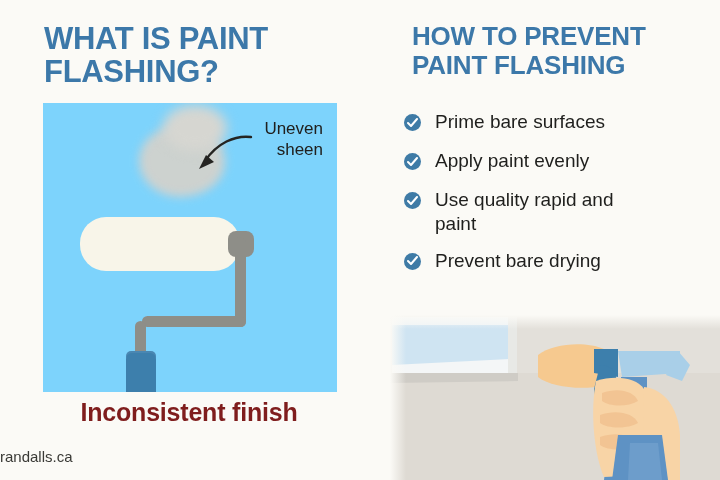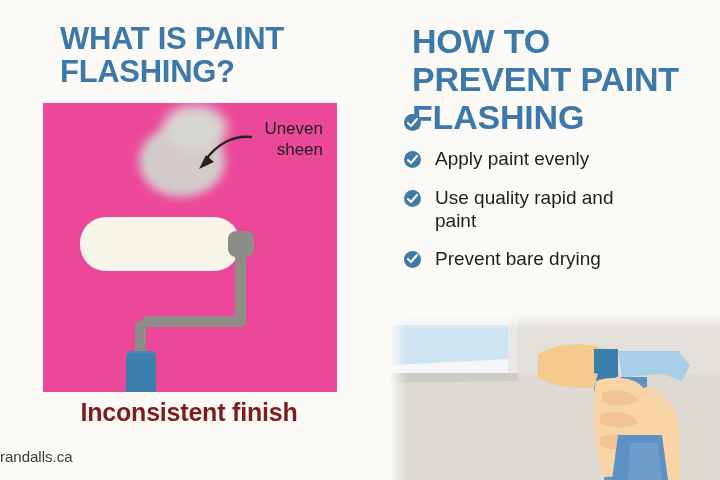--- a/index.html
+++ b/index.html
@@ -30,28 +30,27 @@
   .title-left {
     position: absolute;
     left: 44px; top: 22px;
     width: 320px;
     color: #3c78a9;
     font-size: 31px;
     font-weight: bold;
     line-height: 1.08;
     letter-spacing: -0.3px;
     text-transform: uppercase;
-    margin-left: 16px;
   }
 
   .roller-box {
     position: absolute;
     left: 43px; top: 103px;
     width: 294px; height: 289px;
-    background: #ec4899;
+    background: #7dd3fc;
     overflow: hidden;
   }
   .sheen-patch {
     position: absolute;
     left: 96px; top: 22px;
     width: 86px; height: 72px;
     background: #d2d2cd;
     border-radius: 50% 46% 52% 48% / 50% 50% 48% 50%;
     filter: blur(5px);
     opacity: .95;
@@ -153,21 +152,21 @@
   .panel-right {
     position: absolute;
     left: 378px; top: 0;
     width: 342px; height: 480px;
   }
   .title-right {
     position: absolute;
     left: 34px; top: 22px;
     width: 300px;
     color: #3c78a9;
-    font-size: 34px;
+    font-size: 26px;
     font-weight: bold;
     line-height: 1.12;
     letter-spacing: -0.2px;
     text-transform: uppercase;
   }
 
   .bullet-list {
     position: absolute;
     left: 26px; top: 110px;
     width: 310px;
@@ -247,20 +246,21 @@
     <div class="title-right">HOW TO PREVENT PAINT FLASHING</div>
 
     <div class="bullet-list">
 
       <div class="bullet-item">
         <span class="check-icon">
           <svg viewBox="0 0 11 10">
               <path d="M1 5 L4 8 L10 1" stroke="#ffffff" stroke-width="2" fill="none" stroke-linecap="round" stroke-linejoin="round"></path>
             </svg>
         </span>
+        <span class="bullet-text">Prime bare surfaces</span>
       </div>
 
       <div class="bullet-item">
         <span class="check-icon">
           <svg viewBox="0 0 11 10">
               <path d="M1 5 L4 8 L10 1" stroke="#ffffff" stroke-width="2" fill="none" stroke-linecap="round" stroke-linejoin="round"></path>
             </svg>
         </span>
         <span class="bullet-text">Apply paint evenly</span>
       </div>

